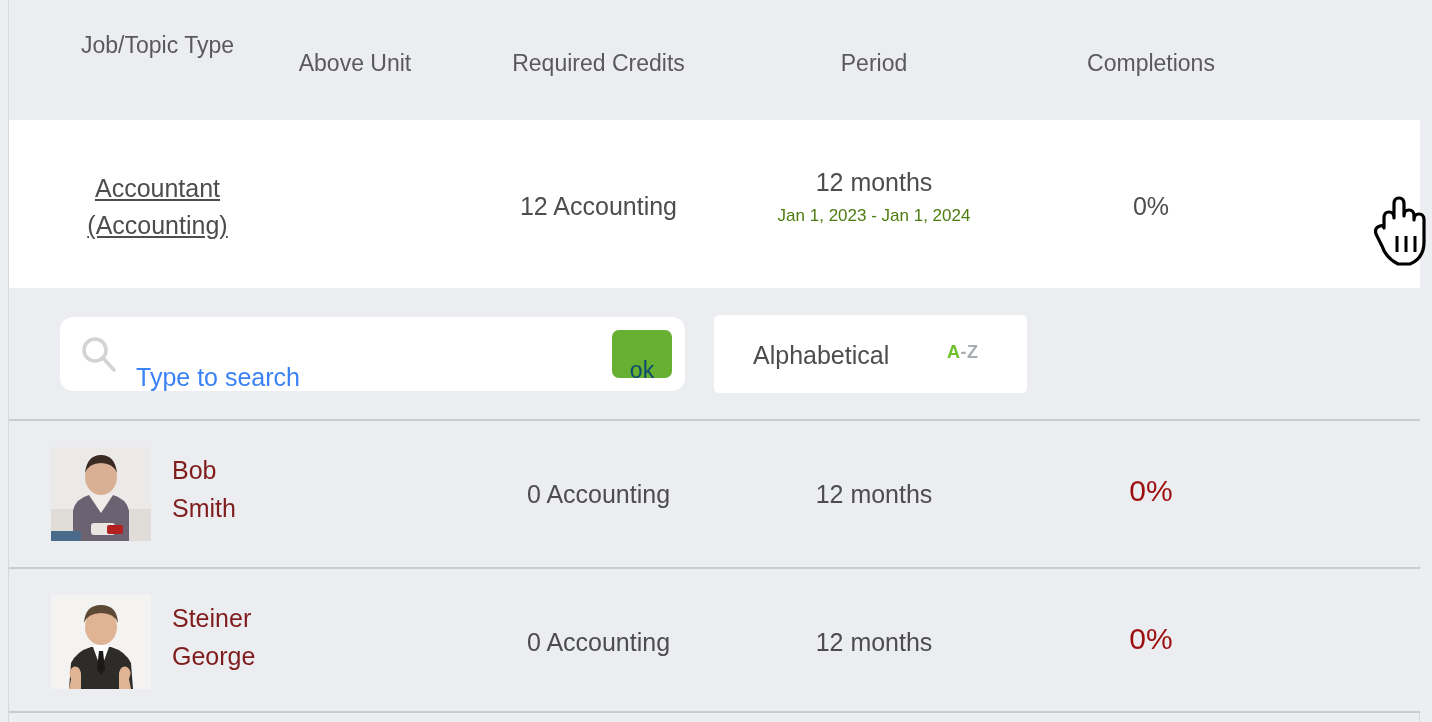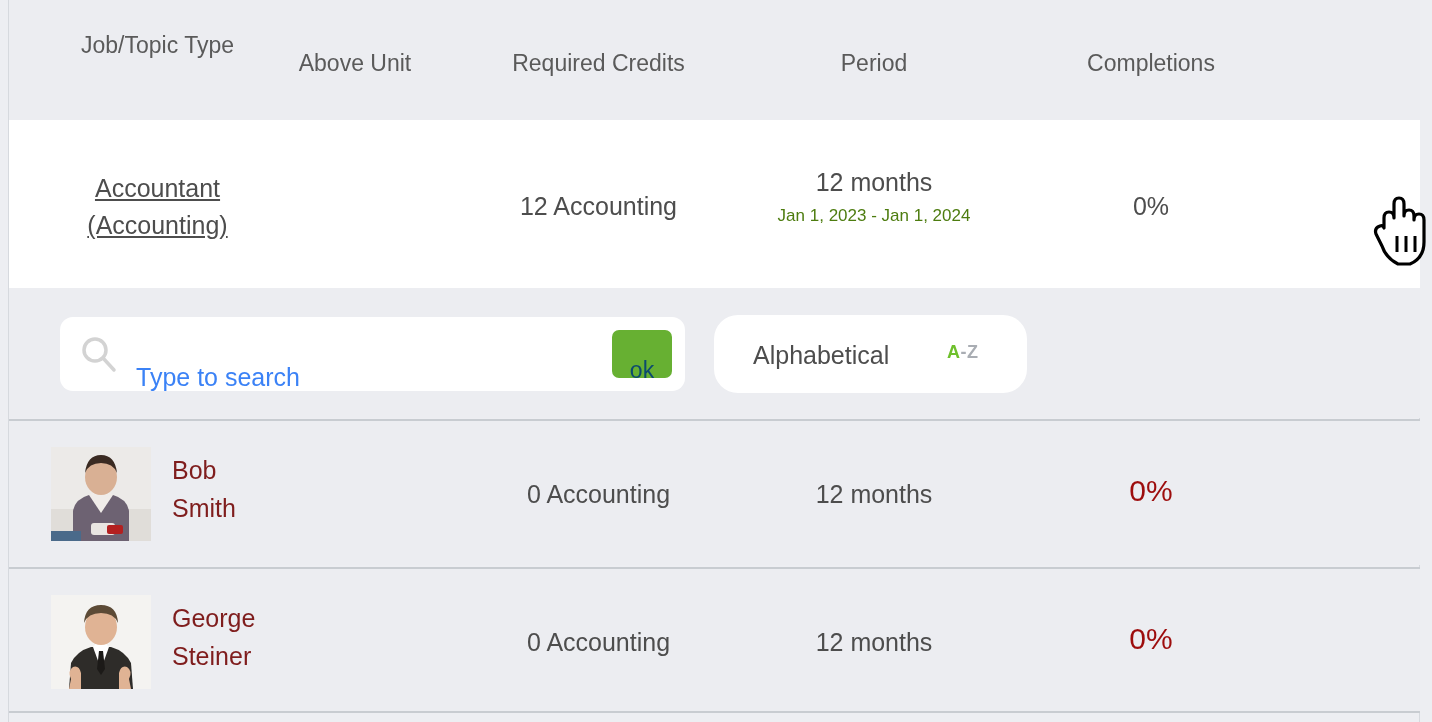--- a/index.html
+++ b/index.html
@@ -176,21 +176,21 @@
     cursor: pointer;
   }
 
   .sort-box {
     position: absolute;
     left: 714px;
     top: 315px;
     width: 313px;
     height: 78px;
     background: #ffffff;
-    border-radius: 24px;
+    border-radius: 5px;
   }
   .sort-label {
     position: absolute;
     left: 39px;
     top: 24px;
     font-size: 25px;
     color: #4d4d4d;
     line-height: 33px;
   }
   .sort-az {
@@ -353,22 +353,22 @@
         <path d="M18 94 L20 68 Q26 56 40 52 L60 52 Q74 56 80 68 L82 94 Z" fill="#2e2c29"></path>
         <path d="M42 52 L50 74 L58 52 L54 48 L46 48 Z" fill="#ffffff"></path>
         <path d="M48 56 L52 56 L54 74 L50 80 L46 74 Z" fill="#1c1a18"></path>
         <ellipse cx="50" cy="32" rx="16" ry="18" fill="#e0b394"></ellipse>
         <path d="M33 28 Q34 10 50 10 Q66 10 67 28 Q63 18 50 18 Q37 18 33 28 Z" fill="#5c4a36"></path>
         <path d="M20 84 Q16 76 22 72 Q28 70 30 78 L30 94 L18 94 Z" fill="#e0b394"></path>
         <path d="M78 84 Q82 76 76 72 Q70 70 68 78 L68 94 L80 94 Z" fill="#e0b394"></path>
       </svg>
     </div>
     <div class="person-name">
+      <div>Steiner</div>
       <div>George</div>
-      <div>Steiner</div>
     </div>
     <div class="person-cell pc-credits">0 Accounting</div>
     <div class="person-cell pc-period">12 months</div>
     <div class="person-cell pc-compl">0%</div>
   </div>
 
   <div class="row-divider-bottom"></div>
 
   <div class="cursor">
     <svg width="66" height="72" viewBox="0 0 66 72">

